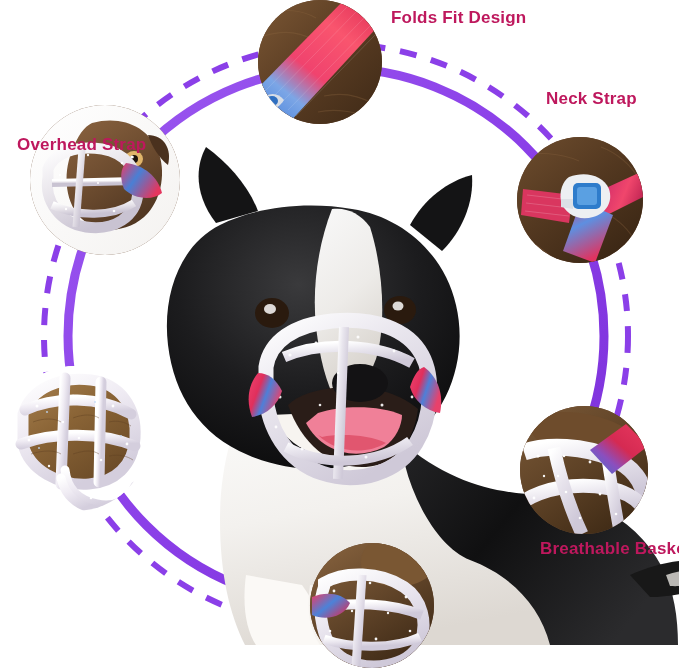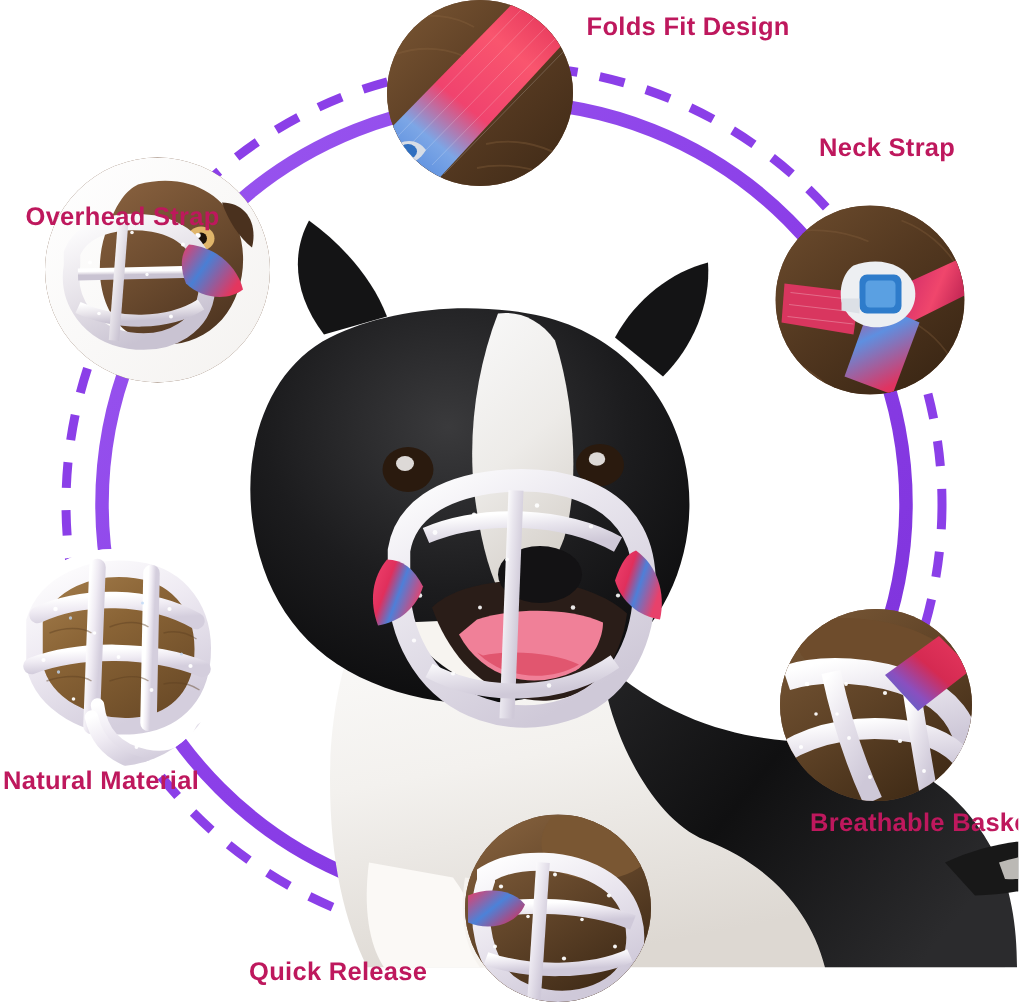--- a/index.html
+++ b/index.html
@@ -476,16 +476,14 @@
         <circle cx="36" cy="82" r="1.1"></circle>
           <circle cx="118" cy="70" r="1"></circle>
       </g>
     </svg>
   </div>
 
   <div class="label lbl-overhead">Overhead Strap</div>
   <div class="label lbl-folds">Folds Fit Design</div>
   <div class="label lbl-neck">Neck Strap</div>
   <div class="label lbl-breathable">Breathable Basket</div>
-  <div class="label lbl-quick">Quick Release</div>
-  <div class="label lbl-natural">Natural Material</div>
 
 </div>
 
 </body></html>

